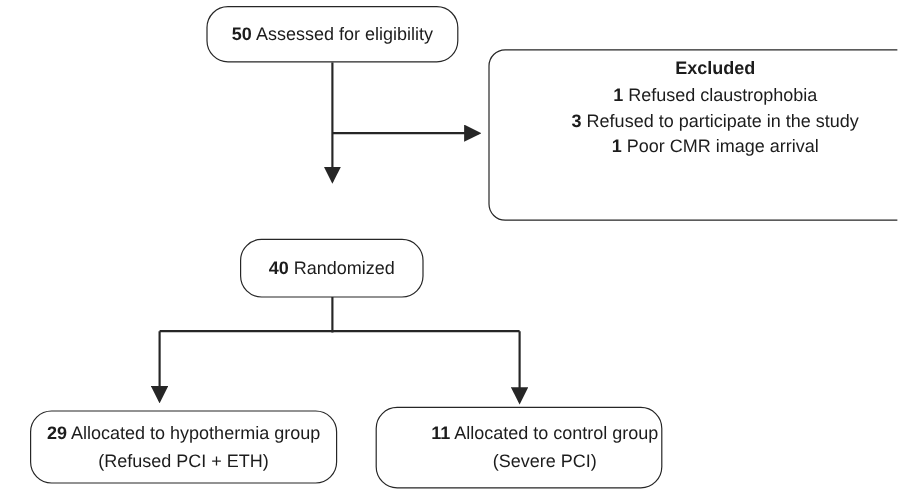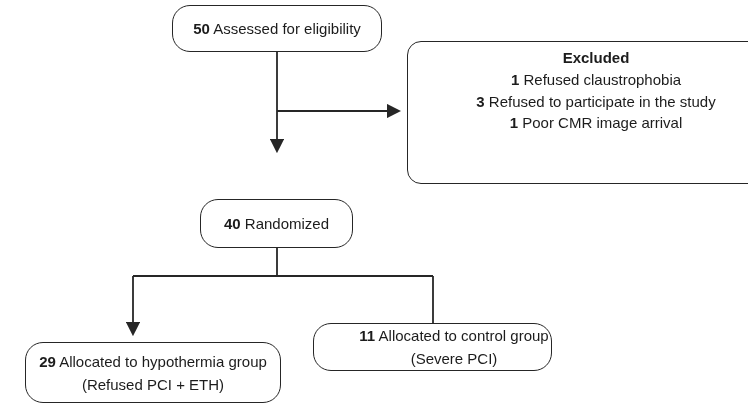--- a/index.html
+++ b/index.html
@@ -36,21 +36,21 @@
     font-size: 15px;
     line-height: 23px;
   }
   .box b { font-weight: 700; }
   .box-eligibility { left: 172px; top: 5px;   width: 210px; height: 47px; }
   .box-excluded    { left: 407px; top: 41px;  width: 378px; height: 143px;
                      border-radius: 14px; justify-content: flex-start;
                      padding: 5px 4px; line-height: 21.8px; }
   .box-randomized  { left: 200px; top: 159px; width: 153px; height: 49px; margin-top: 40px; }
   .box-hypothermia { left: 25px;   top: 342px; width: 256px; height: 61px; }
-  .box-control     { left: 313px; top: 323px; width: 239px; height: 48px; padding-left: 43px; }
+  .box-control     { left: 313px; top: 339px; width: 239px; height: 68px; padding-left: 43px; }
   .excluded-title { font-weight: 700; }
 </style>
 </head>
 <body>
 
 <div class="canvas">
 
   <svg class="connectors" width="748" height="409" viewBox="0 0 748 409">
     <defs>
       <marker id="arrow" viewBox="0 0 10 10" refX="8.5" refY="5" markerWidth="8" markerHeight="8" orient="auto-start-reverse">

